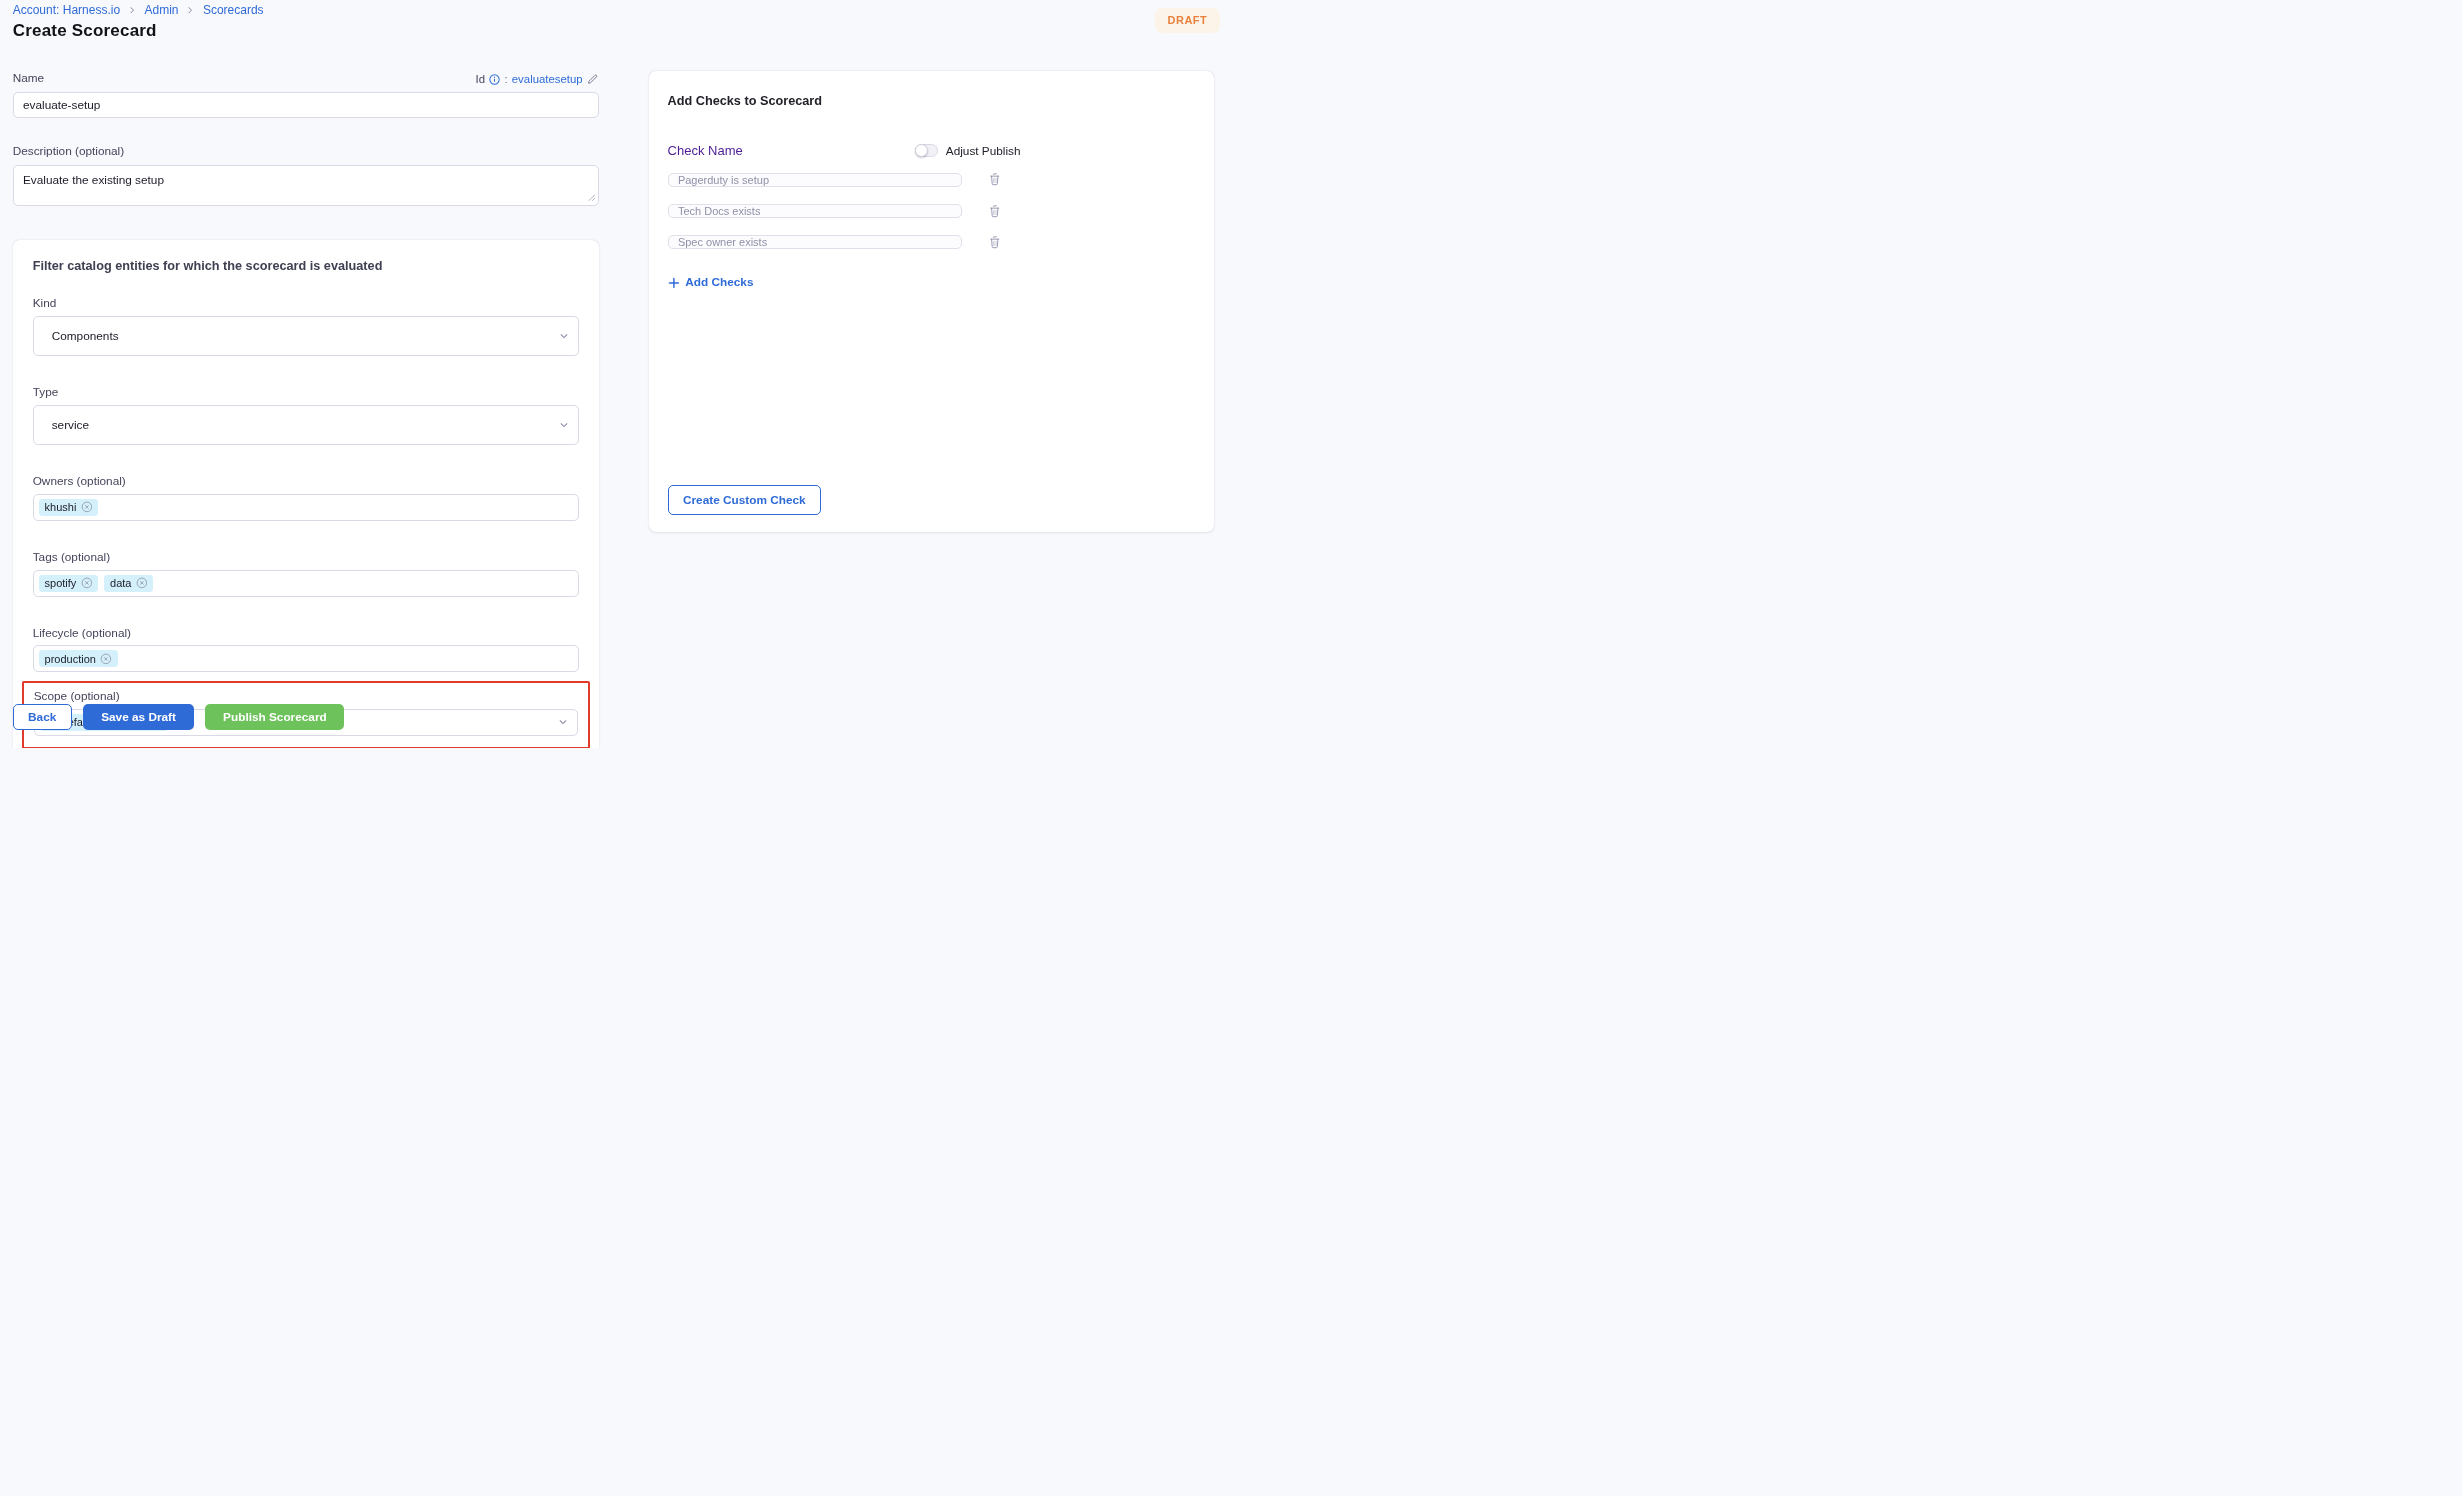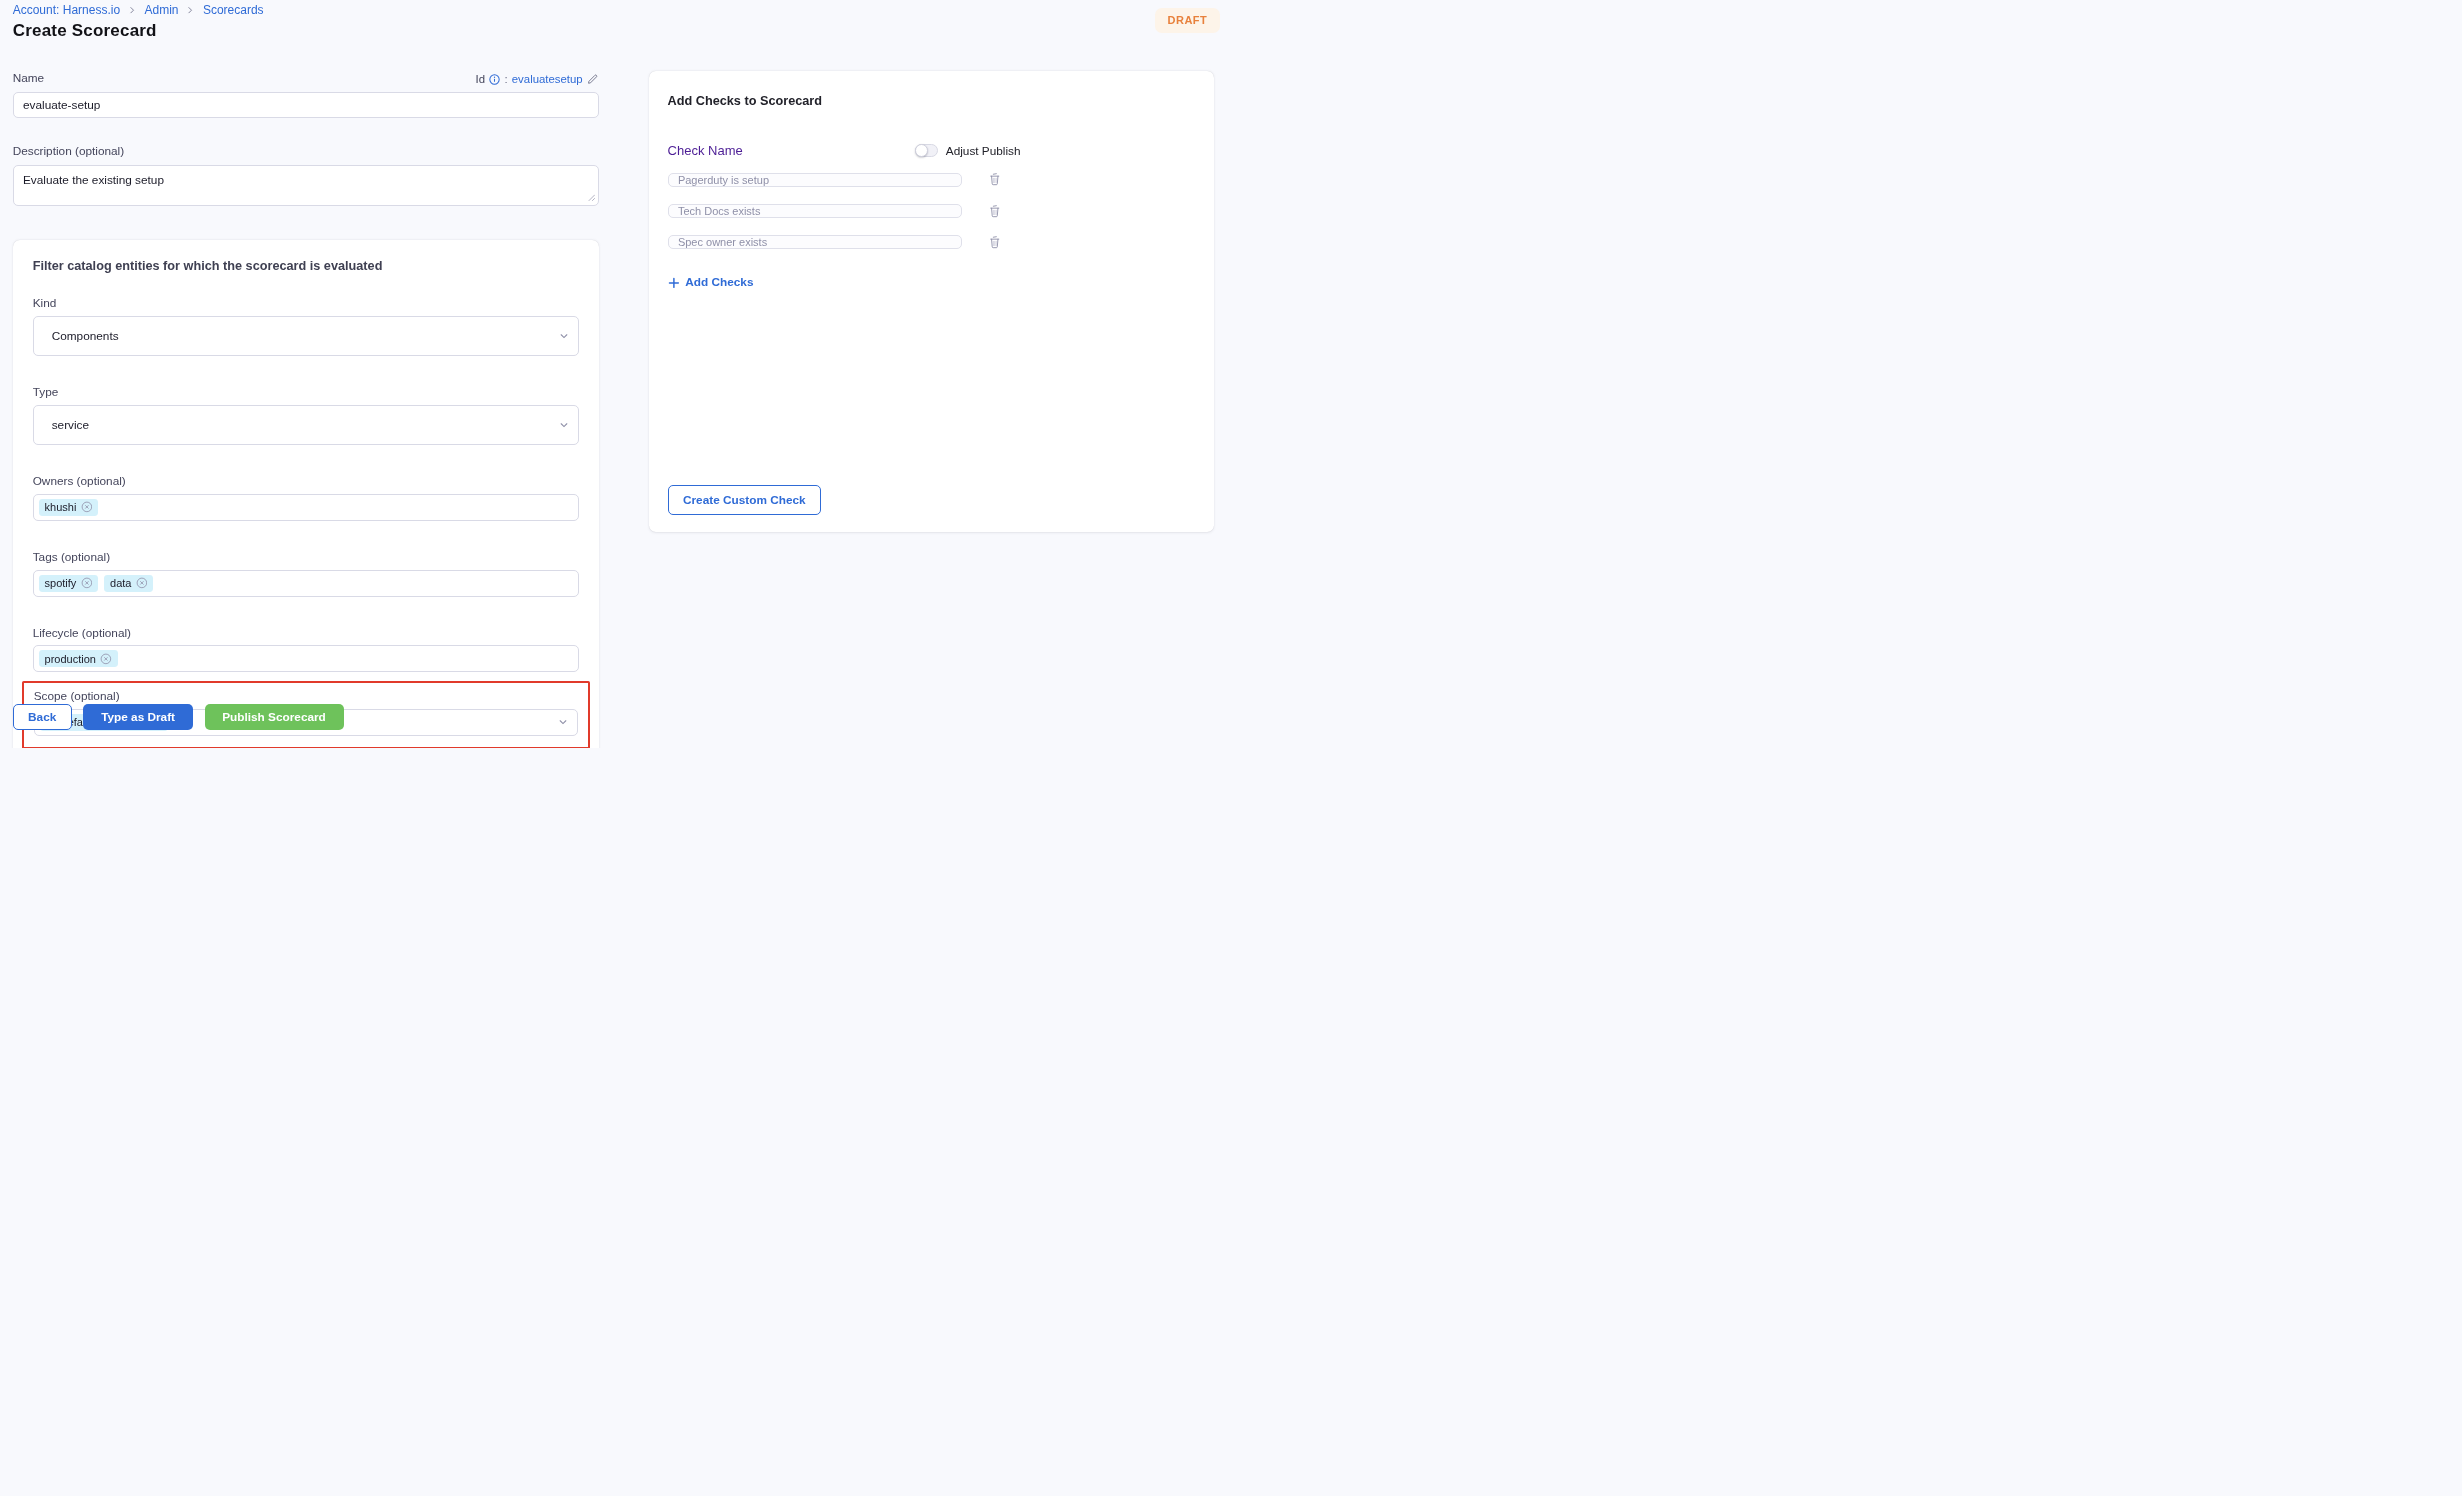--- a/index.html
+++ b/index.html
@@ -297,18 +297,18 @@
           </svg>
       </span>
       <span>Add Checks</span>
     </button>
 
     <button class="create-check-btn">Create Custom Check</button>
   </section>
 
   <div class="footer-actions">
     <button class="btn btn-back">Back</button>
-    <button class="btn btn-blue">Type as Draft</button>
+    <button class="btn btn-blue">Save as Draft</button>
     <button class="btn btn-green">Publish Scorecard</button>
   </div>
 
 </div>
 
 
 </body></html>

